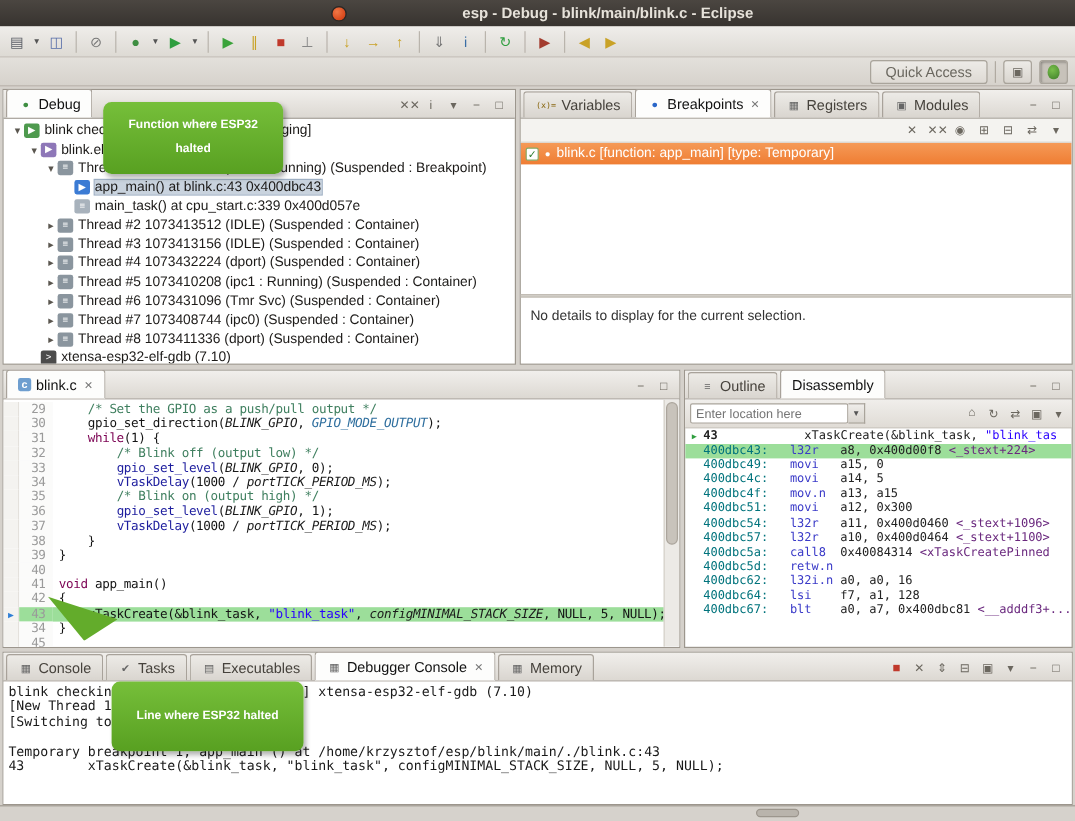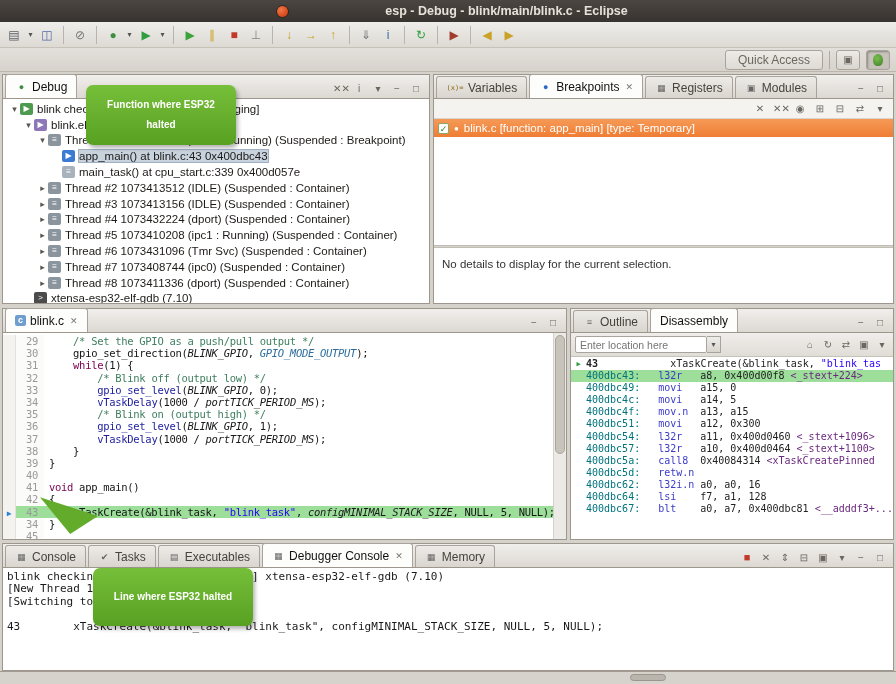--- a/index.html
+++ b/index.html
@@ -402,20 +402,21 @@
       <span class="hic" data-icon="menu">▾</span>
       <span class="hic" data-icon="min">−</span>
       <span class="hic" data-icon="max">□</span>
     </div>
   </div>
   <div id="console-lines">
       <div class="con-line">blink checking [GDB OpenOCD Debugging] xtensa-esp32-elf-gdb (7.10)</div>
       <div class="con-line">[New Thread 1073411772]</div>
       <div class="con-line">[Switching to Thread 1073411772]</div>
       <div class="con-line"> </div>
+      <div class="con-line">Temporary breakpoint 1, app_main () at /home/krzysztof/esp/blink/main/./blink.c:43</div>
       <div class="con-line">43        xTaskCreate(&amp;blink_task, "blink_task", configMINIMAL_STACK_SIZE, NULL, 5, NULL);</div>
     </div>
 </div>
 
 <div id="bottom-strip"></div>
 <div id="hthumb"></div>
 
 <div class="callout-tail" id="tail-fn"></div>
 <div class="callout" id="callout-fn">
   <span>Function where ESP32 halted</span>

